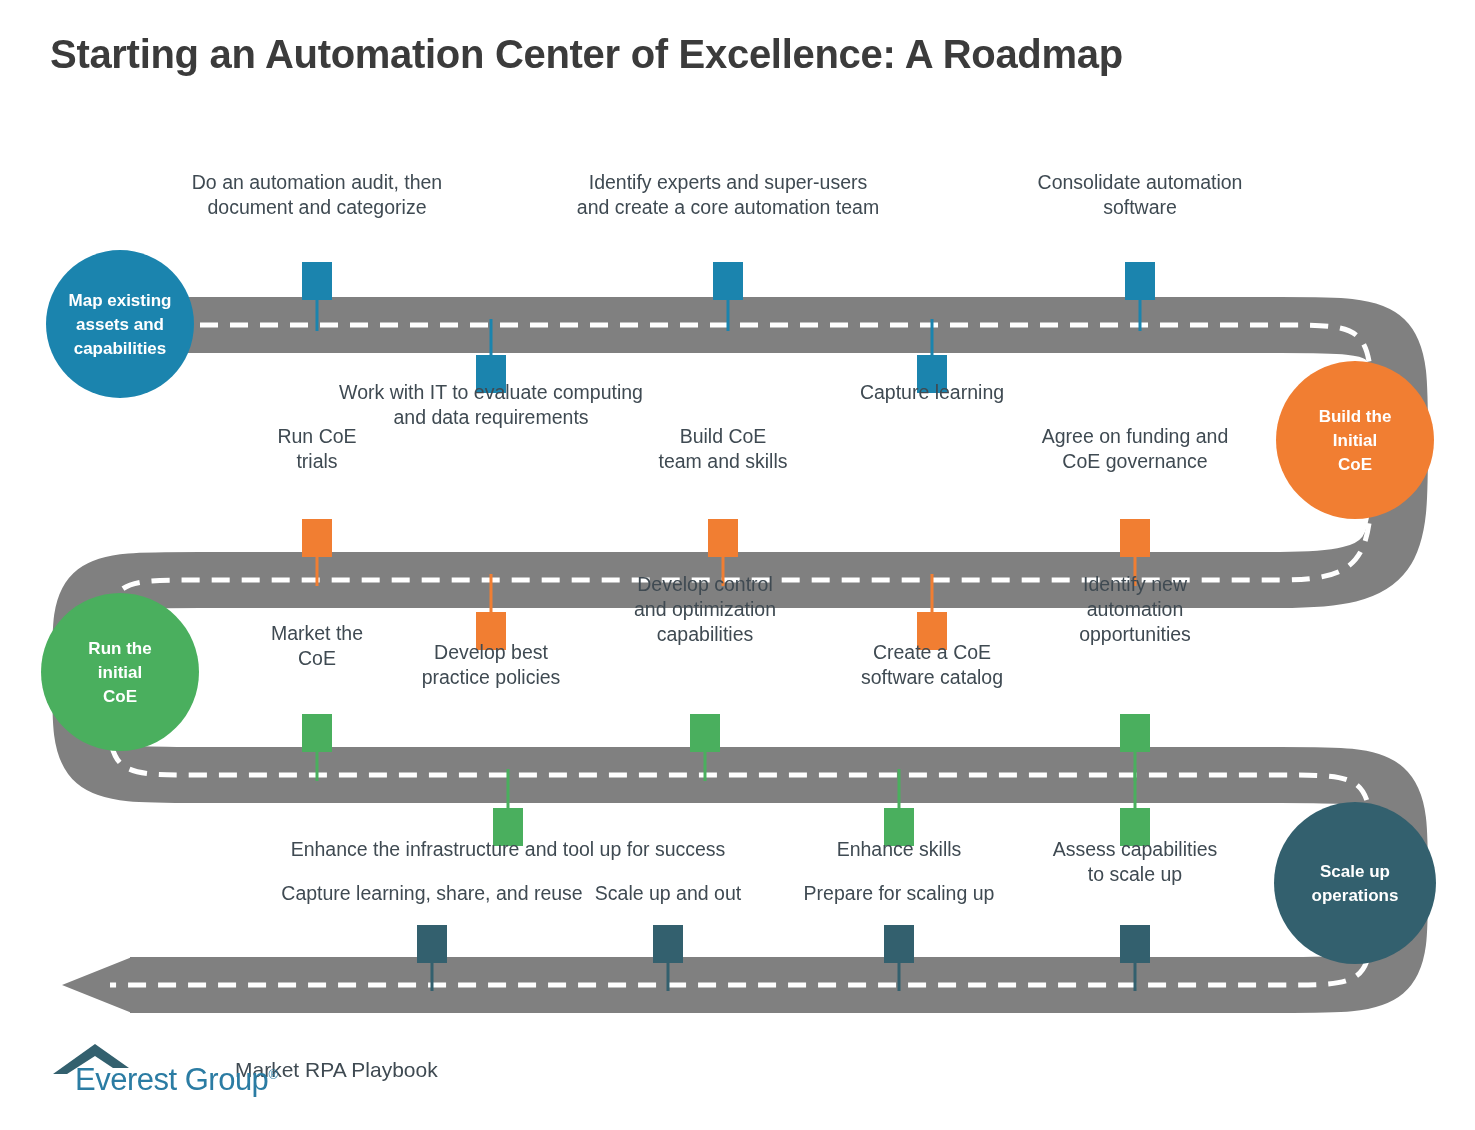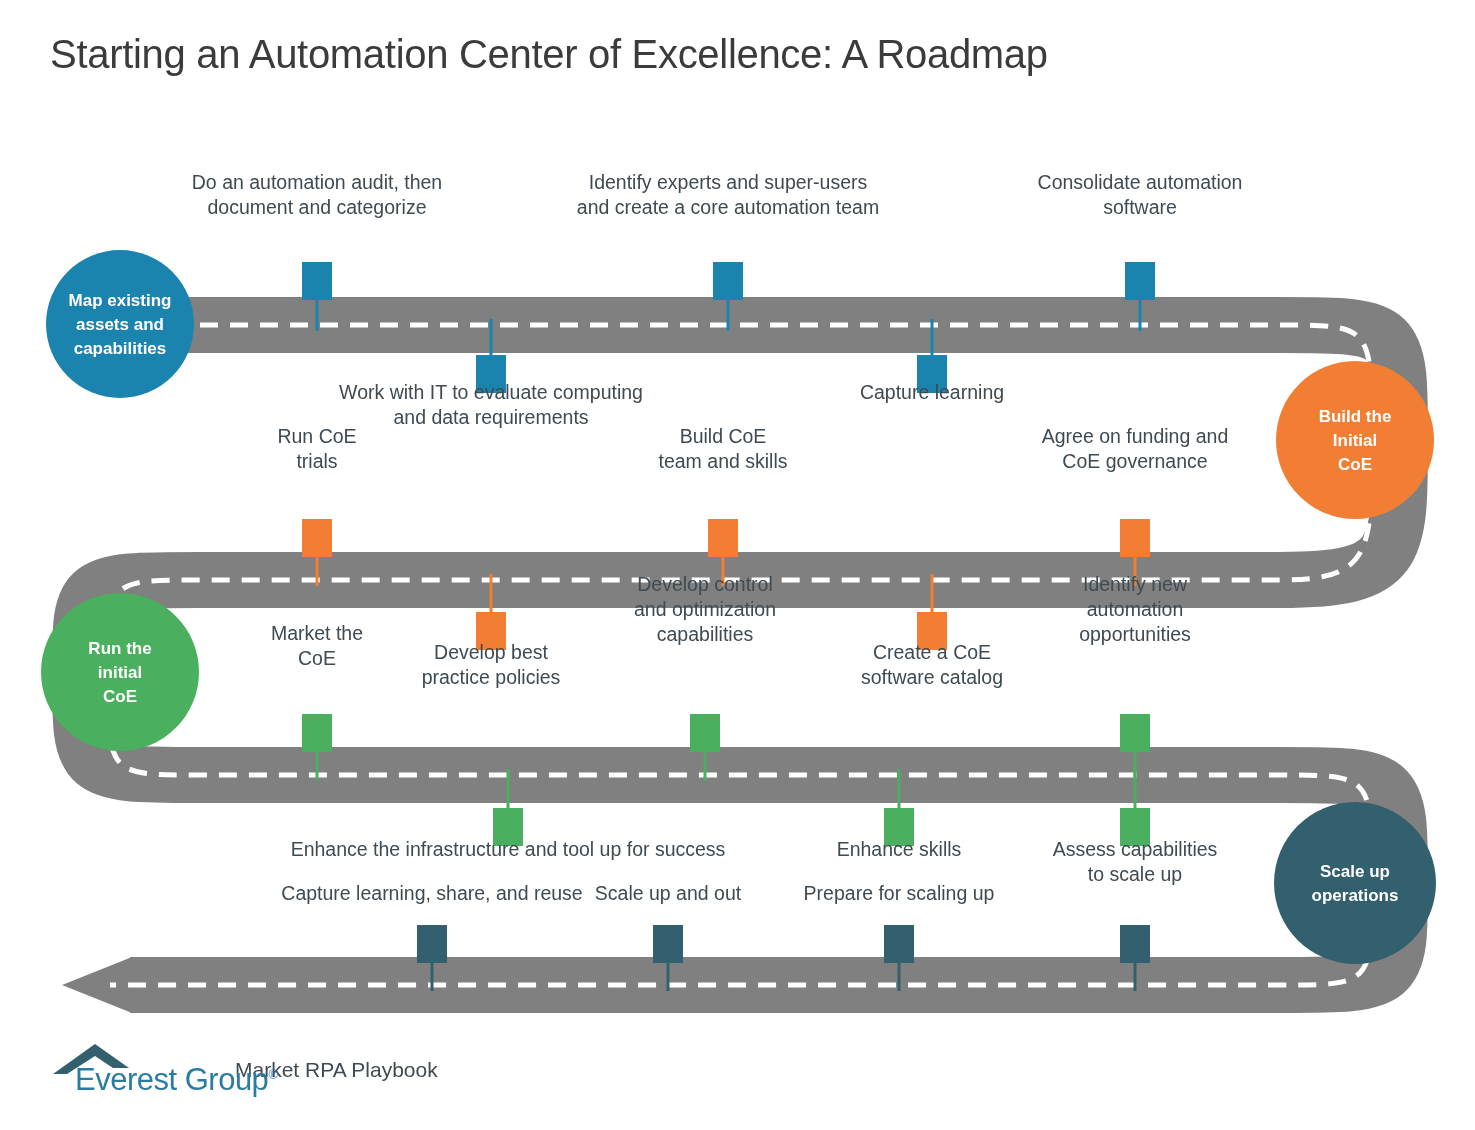--- a/index.html
+++ b/index.html
@@ -7,21 +7,21 @@
     width:1475px;height:1130px;
     background:#ffffff;
     font-family:"Liberation Sans", sans-serif;
     position:relative;
     overflow:hidden;
   }
   #page-title{
     position:absolute;
     left:50px;top:32px;
     font-size:40px;
-    font-weight:normal;
+    font-weight:bold;
     color:#3b3b3b;
     letter-spacing:-0.3px;
     white-space:nowrap;
   }
   #roadmap-svg{
     position:absolute;left:0;top:0;
     width:1475px;height:1130px;
   }
   .stage-circle-label{
     font-family:"Liberation Sans", sans-serif;

